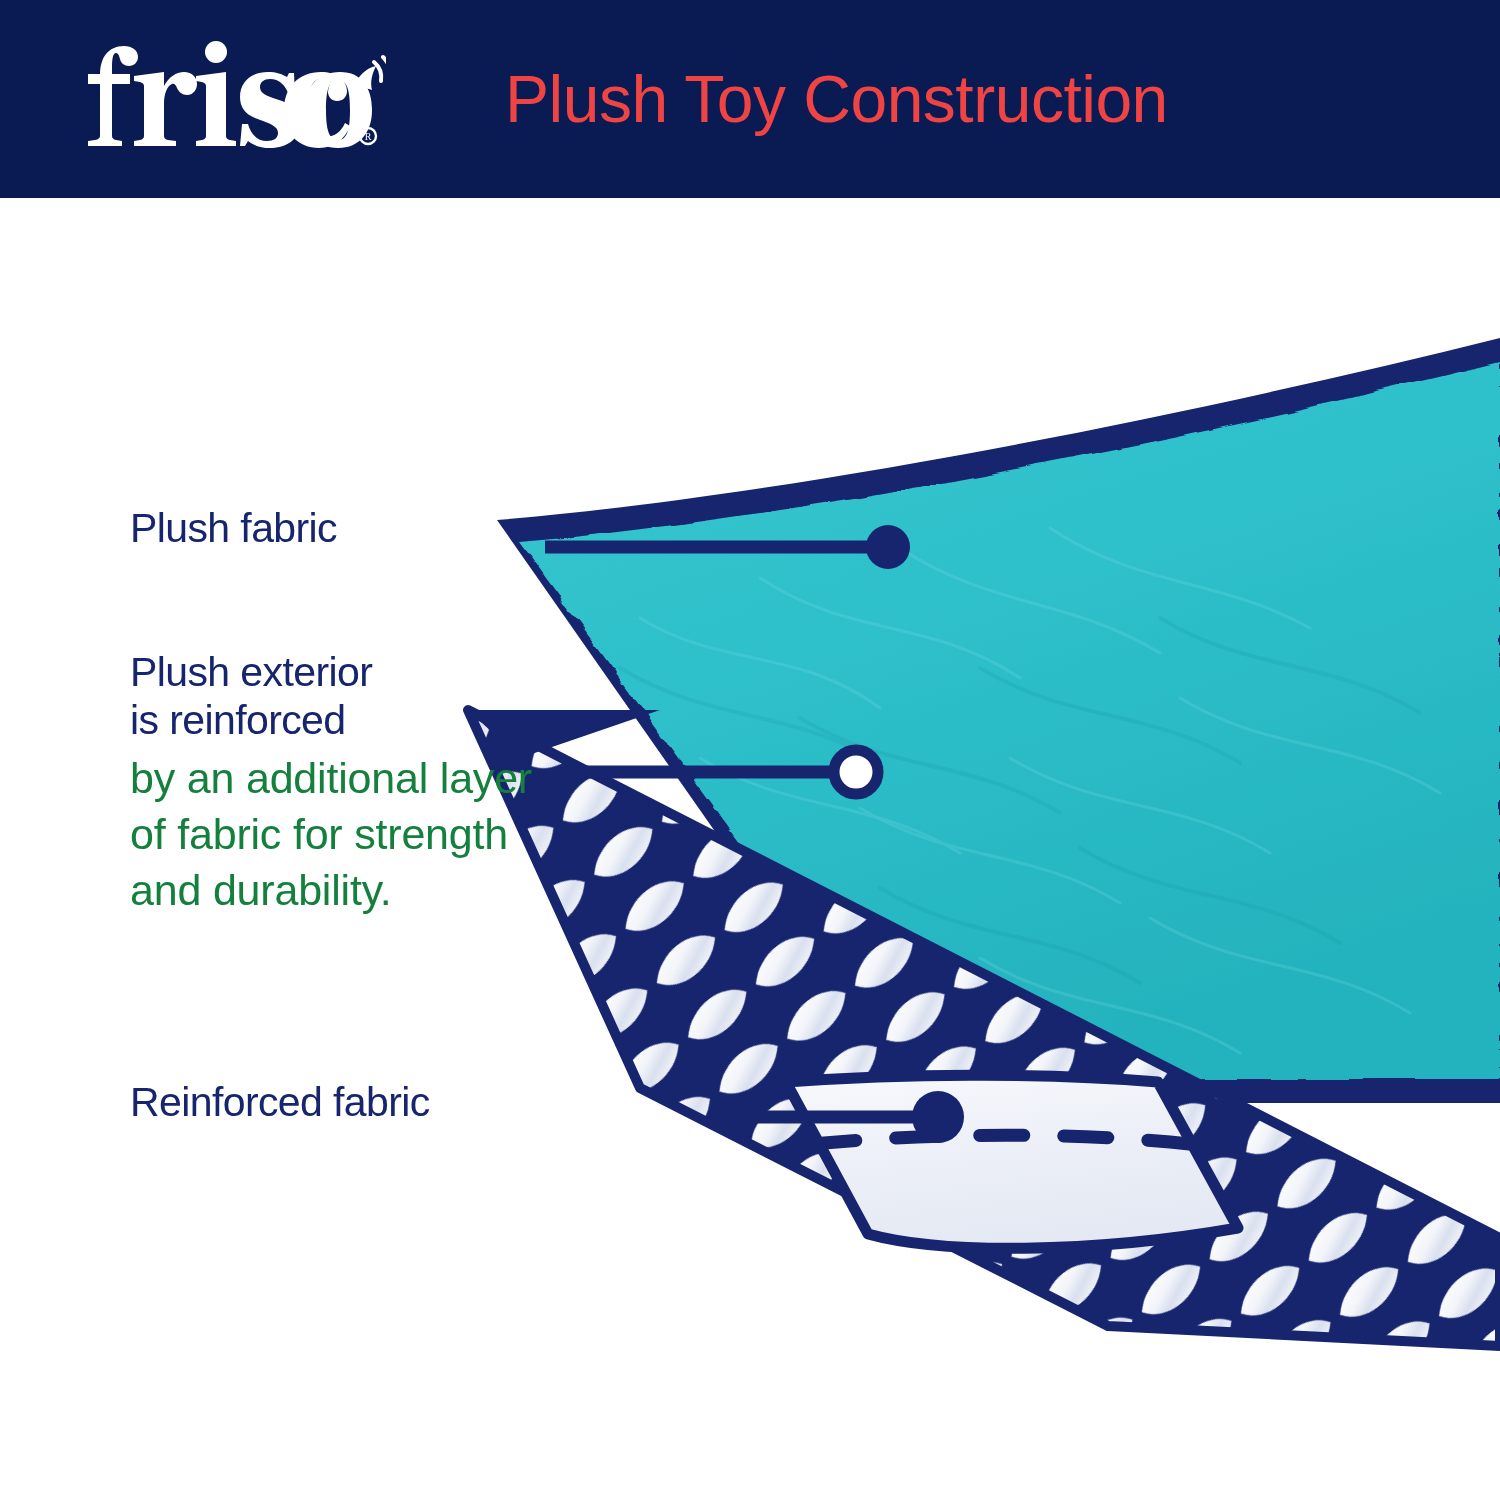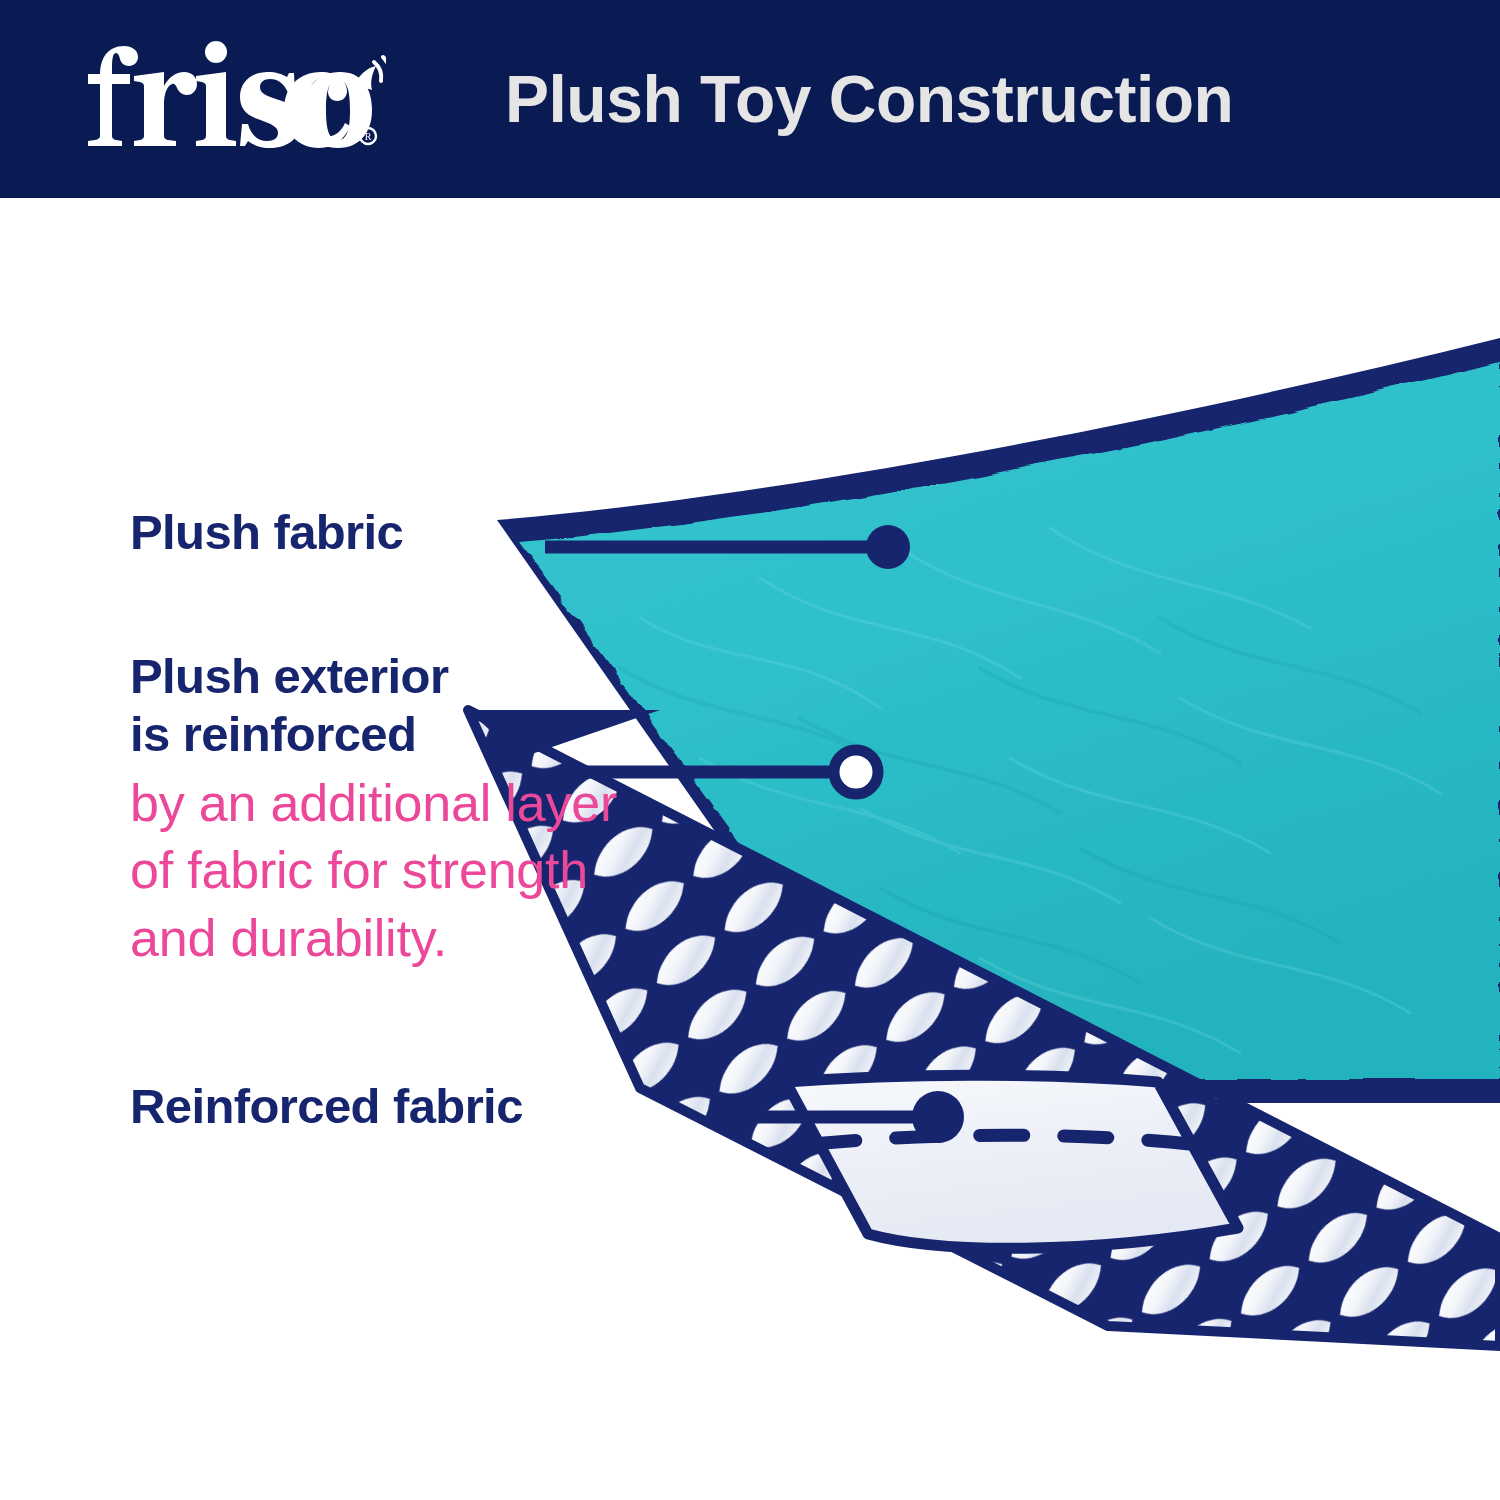--- a/index.html
+++ b/index.html
@@ -45,23 +45,23 @@
   }
 
   .header-title {
     position: absolute;
     left: 505px;
     top: 0;
     width: 880px;
     height: 198px;
     display: flex;
     align-items: center;
-    color: #e5e5e5;
+    color: #ef4444;
     font-family: "Liberation Sans", sans-serif;
-    font-weight: bold;
+    font-weight: normal;
     font-size: 66px;
     letter-spacing: -0.5px;
     white-space: nowrap;
   }
 
   
   .illustration {
     position: absolute;
     left: 0;
     top: 198px;
@@ -74,33 +74,33 @@
     height: 1302px;
   }
 
   
   .callout {
     position: absolute;
     color: #16256e;
     font-family: "Liberation Sans", sans-serif;
   }
   .callout .head {
-    font-weight: bold;
-    font-size: 49px;
+    font-weight: normal;
+    font-size: 41px;
     line-height: 1.18;
     letter-spacing: -0.6px;
     color: #16256e;
     white-space: pre-line;
   }
   .callout .body {
     font-weight: normal;
-    font-size: 52px;
+    font-size: 43px;
     line-height: 1.30;
     letter-spacing: -0.2px;
-    color: #ec4899;
+    color: #15803d;
     white-space: pre-line;
     margin-top: 6px;
   }
 
   #callout-plush-fabric   { left: 130px; top: 504px;  width: 430px; }
   #callout-plush-exterior { left: 130px; top: 648px;  width: 600px; }
   #callout-reinforced-seams { left: 130px; top: 1078px; width: 680px; }
 </style>
 </head>
 <body>

